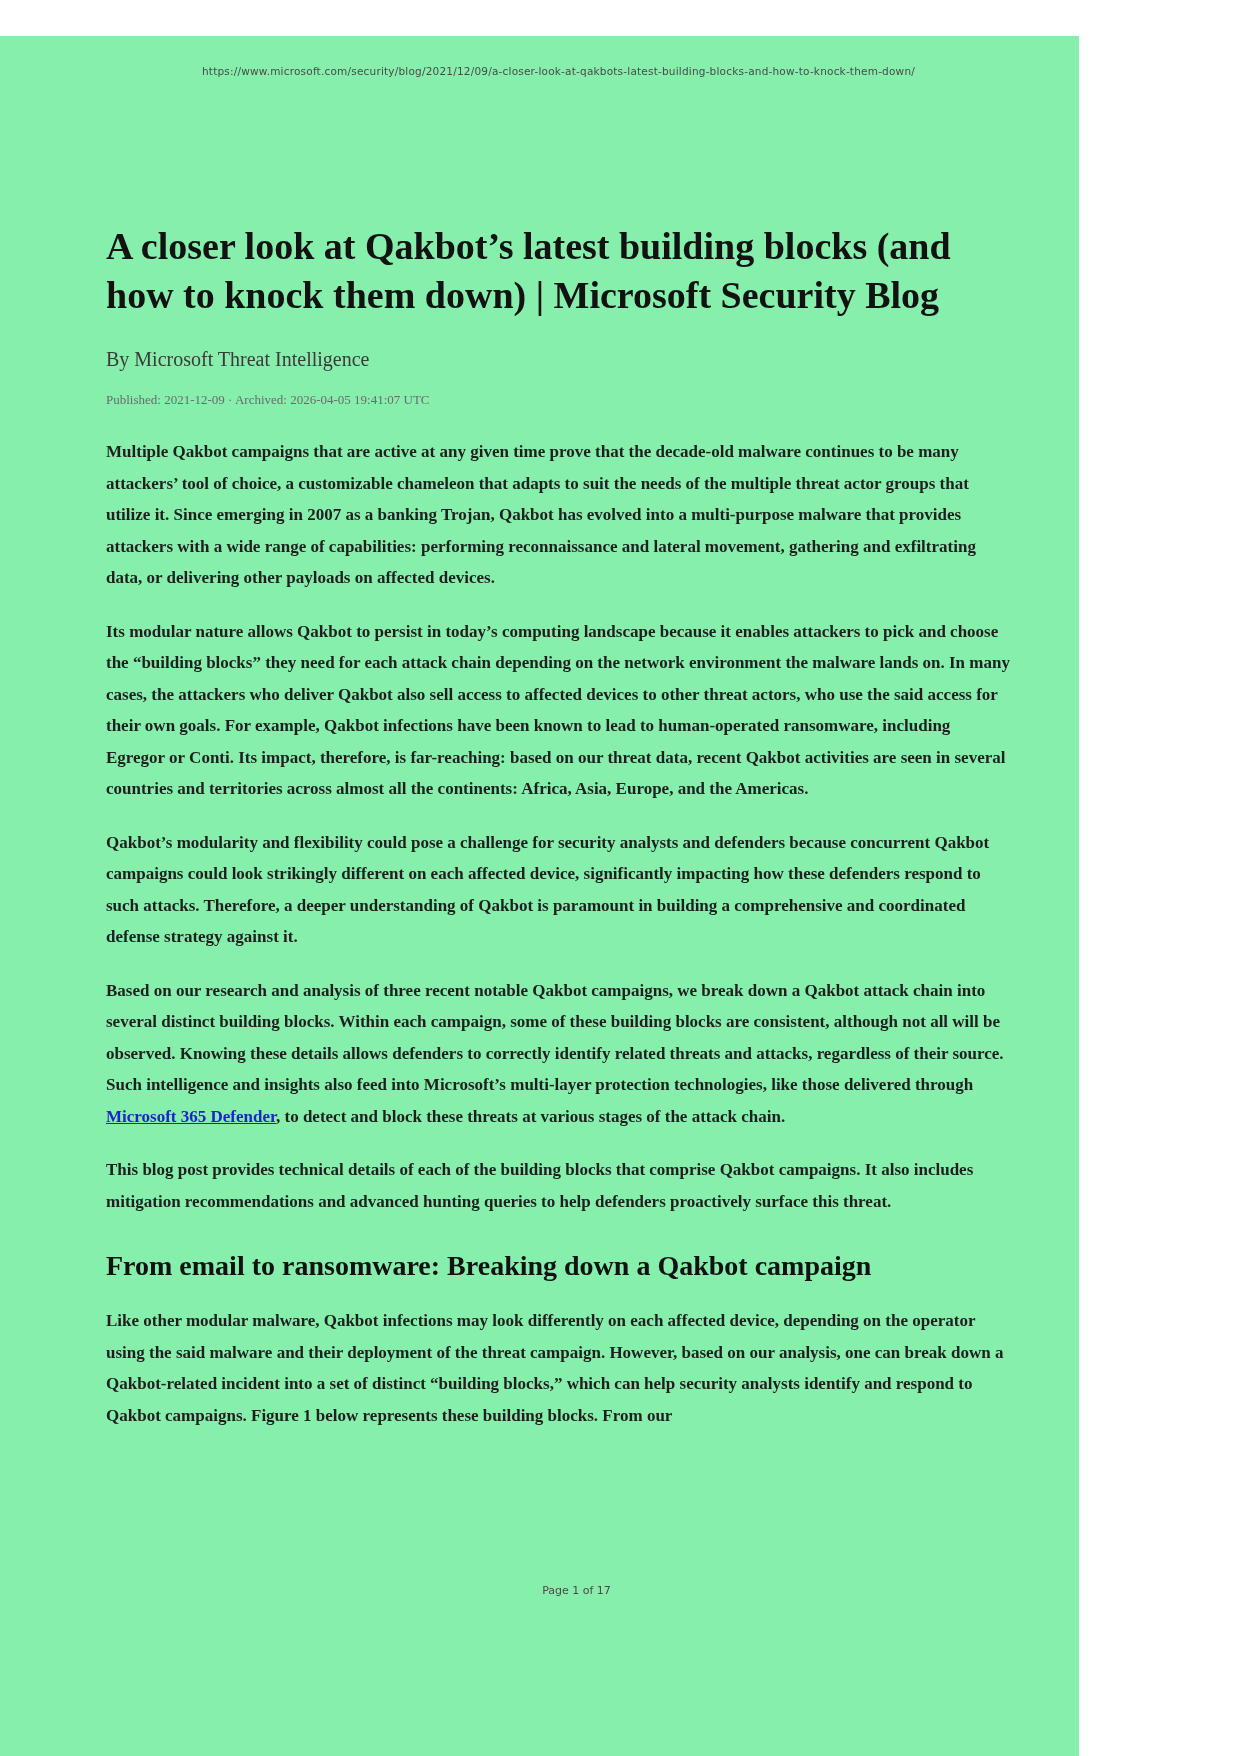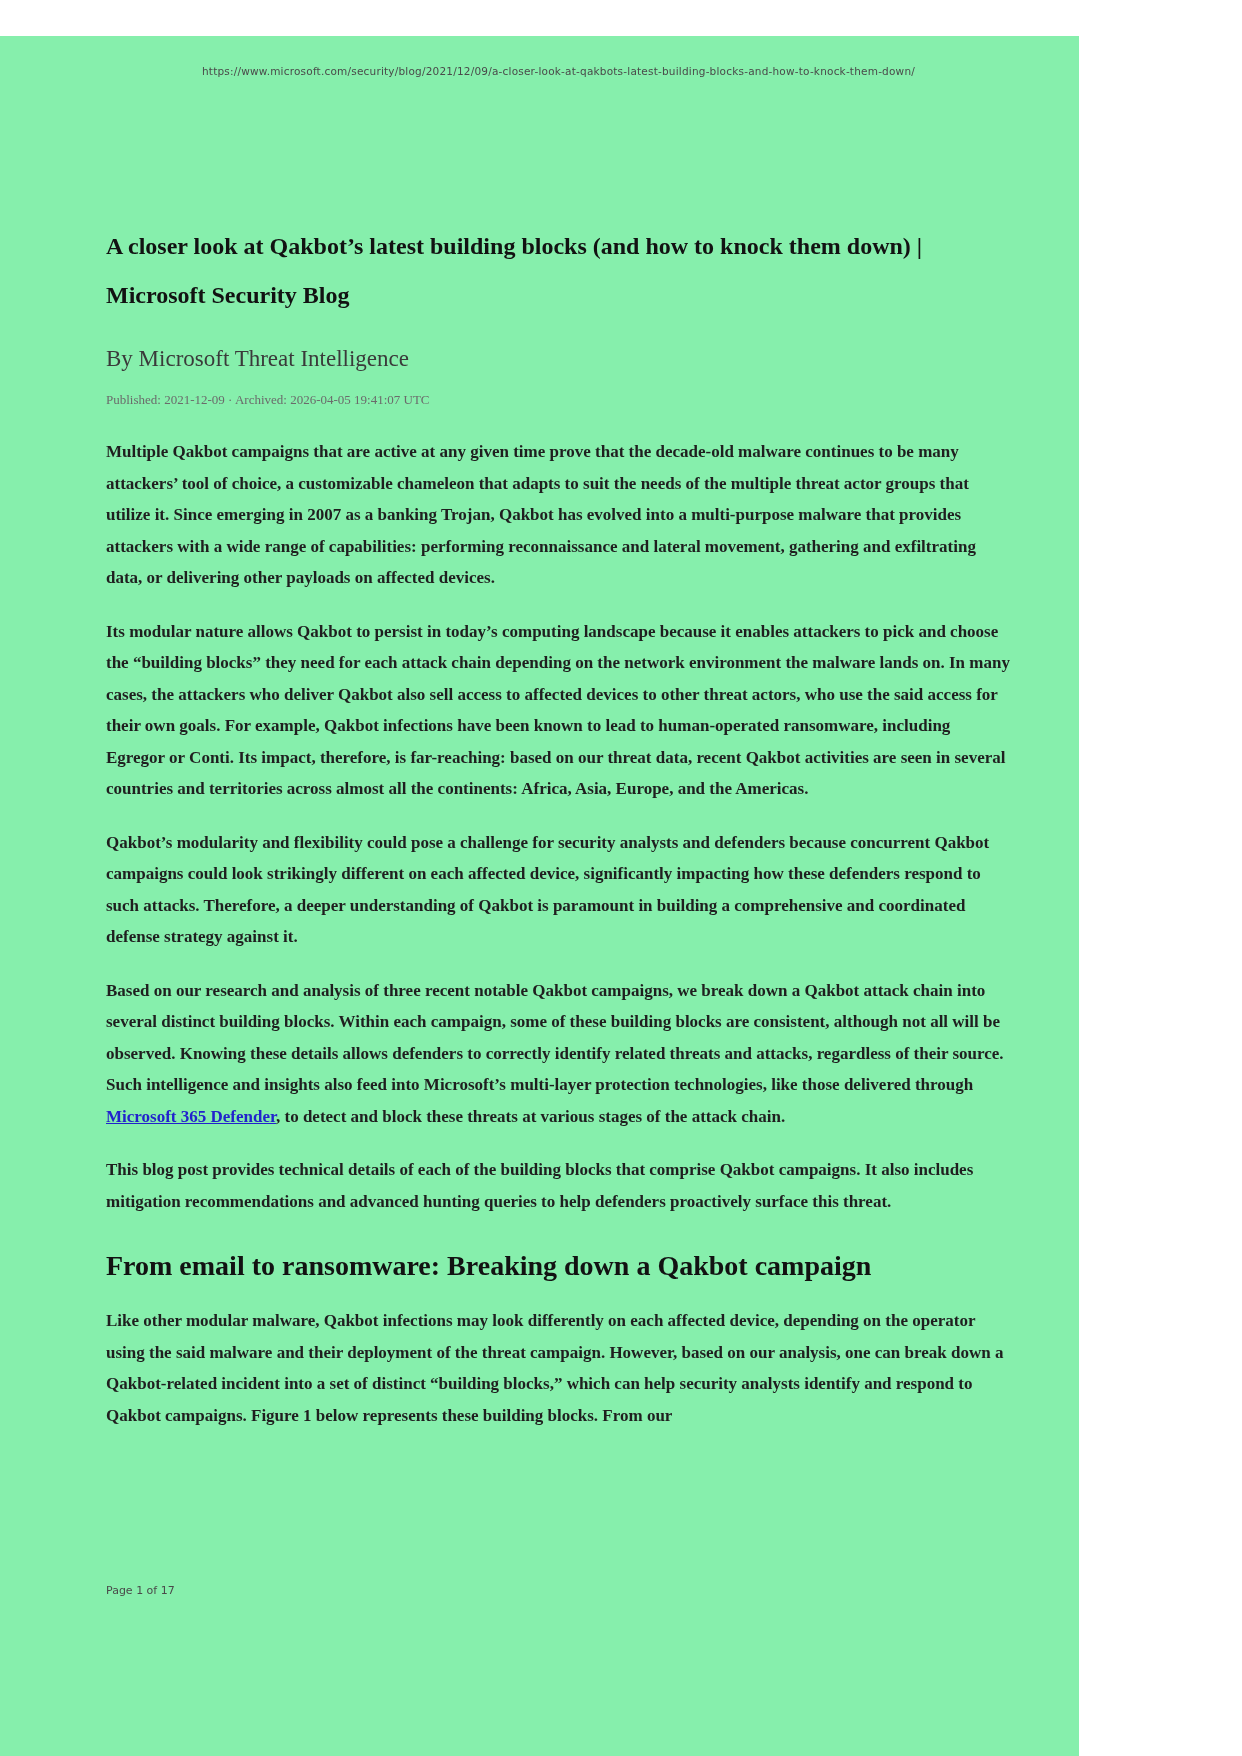--- a/index.html
+++ b/index.html
@@ -30,28 +30,28 @@
     white-space: nowrap;
   }
   .content {
     position: absolute;
     top: 0;
     left: 106px;
     width: 905px;
   }
   h1.article-title {
     margin: 186px 0 0 0;
-    font-size: 24px;
+    font-size: 38px;
     font-weight: bold;
     line-height: 49px;
     color: #121212;
   }
   p.byline {
     margin: 26px 0 0 0;
-    font-size: 23px;
+    font-size: 20px;
     line-height: 26px;
     color: #3a3a3a;
   }
   p.meta {
     margin: 16px 0 0 0;
     font-size: 13px;
     line-height: 24px;
     color: #6b6b6b;
   }
   p.body-p {
@@ -73,22 +73,23 @@
     color: #121212;
   }
   a.inline-link {
     color: var(--link, #2222cc);
     text-decoration: underline;
     cursor: pointer;
   }
   .page-footer {
     position: absolute;
     top: 1548px;
-    left: 106px;
+    left: 124px;
     width: 905px;
+    text-align: center;
     font-family: "DejaVu Sans", sans-serif;
     font-size: 11px;
     color: #4a4a4a;
   }
 </style>
 </head>
 <body>
 
 <div class="page">
 

